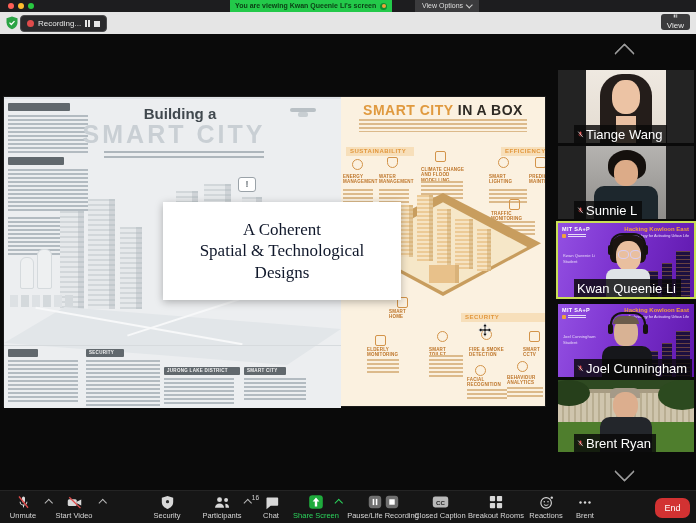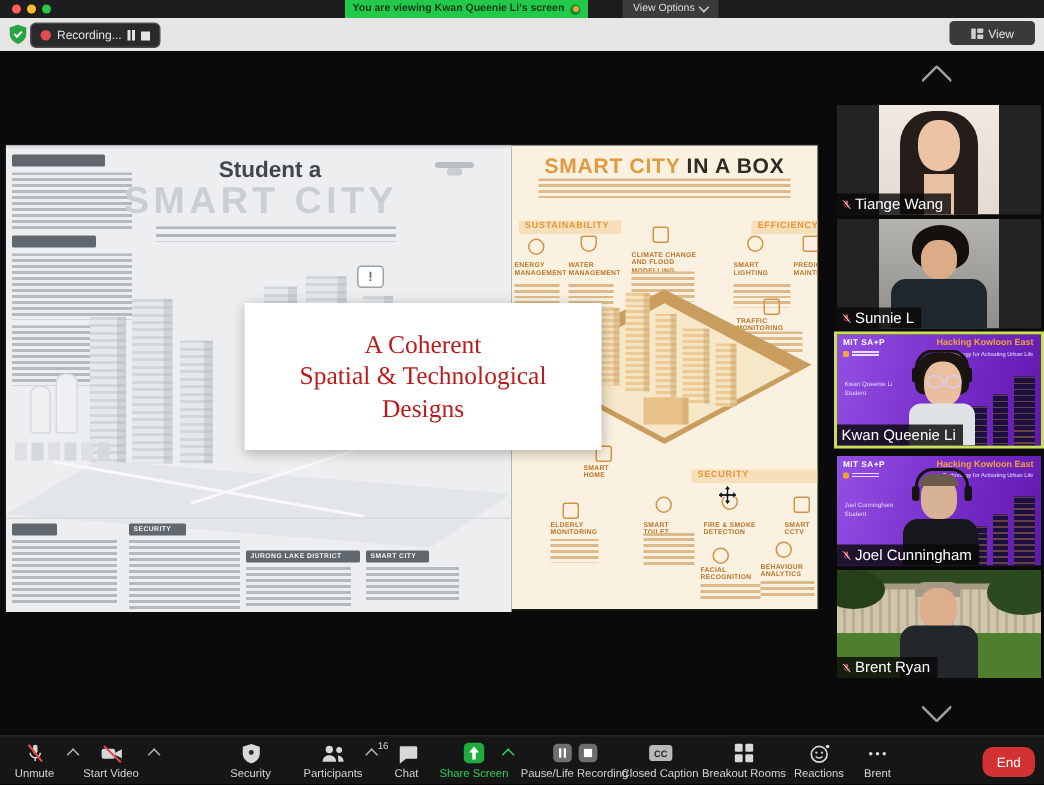--- a/index.html
+++ b/index.html
@@ -21,21 +21,21 @@
   
   .subbar{position:absolute;left:0;top:12px;width:696px;height:22px;background:#e5e5e5;}
   .rec-pill{position:absolute;left:20px;top:3px;height:15px;border:1px solid #4a4a4c;background:#2a2a2c;
             border-radius:4px;display:flex;align-items:center;gap:4px;padding:0 6px;}
   .rec-dot{width:7px;height:7px;border-radius:50%;background:#e04b4b;}
   .rec-label{color:#e6e6e6;font-size:8px;}
   .pause-glyph{display:flex;gap:1.5px;}
   .pause-glyph i{display:block;width:1.8px;height:7px;background:#e6e6e6;}
   .stop-glyph{width:6px;height:6px;background:#e6e6e6;}
   .view-btn{position:absolute;right:6px;top:2px;height:16px;background:#3a3a3c;border-radius:3px;
-            color:#e8e8e8;font-size:8px;display:flex;align-items:center;gap:3px;padding:0 14px;}
+            color:#e8e8e8;font-size:8px;display:flex;align-items:center;gap:3px;padding:0 6px;flex-direction:column;}
 
   
   .stage{position:absolute;left:0;top:34px;width:696px;height:456px;background:#0a0a0a;}
 
   
   .slide{position:absolute;left:4px;top:63px;width:541px;height:309px;box-shadow:0 0 0 1px #1a1a1a;}
   .slide-left{position:absolute;left:0;top:0;width:337px;height:309px;background:#eceef0;overflow:hidden;border-top:2px solid #dfe2e5;}
   .slide-right{position:absolute;left:337px;top:0;width:204px;height:309px;background:#fbf1e0;overflow:hidden;}
 
   .fauxg{background-image:repeating-linear-gradient(to bottom,#b3bbc1 0 2px,transparent 2px 4px);}
@@ -65,25 +65,25 @@
   .ricon.sq{border-radius:2px;}
   .tbase{position:absolute;left:4px;top:96px;width:196px;height:132px;background:#c89d5e;
          clip-path:polygon(50% 0,100% 38%,50% 78%,0 38%);}
   .tbase .inner{position:absolute;left:7%;top:7%;width:86%;height:68%;background:#f6e7c8;
          clip-path:polygon(50% 0,100% 50%,50% 100%,0 50%);}
   .tbld{position:absolute;background:repeating-linear-gradient(to bottom,#ecca96 0 2px,#f6e3c2 2px 4px);
         box-shadow:inset -4px 0 0 rgba(200,160,100,.45);}
 
   .overlay-box{position:absolute;left:159px;top:105px;width:238px;height:98px;background:#ffffff;
                box-shadow:0 2px 8px rgba(0,0,0,.28);display:flex;flex-direction:column;align-items:center;justify-content:center;
-               font-family:"Liberation Serif","DejaVu Serif",serif;color:#b91c1c;font-size:17px;line-height:1.25;text-align:center;}
+               font-family:"Liberation Serif","DejaVu Serif",serif;color:#0f172a;font-size:17px;line-height:1.25;text-align:center;}
 
   
   .tile{position:absolute;left:558px;width:136px;height:73px;background:#232323;overflow:hidden;}
-  .namebar{position:absolute;left:0;bottom:0;background:rgba(8,8,8,.82);color:#fff;font-size:10px;
+  .namebar{position:absolute;left:16px;bottom:0;background:rgba(8,8,8,.82);color:#fff;font-size:13px;
            padding:1.5px 5px 1.5px 3px;display:flex;align-items:center;gap:2px;white-space:nowrap;z-index:5;}
   .strip-chev{position:absolute;width:13px;height:13px;border-left:2.5px solid #9c9c9c;border-top:2.5px solid #9c9c9c;border-radius:2px;}
 
   .purplebg{position:absolute;inset:0;background:linear-gradient(105deg,#9350e2 0%,#7c32cf 45%,#5f18ad 100%);}
   .pb-build{position:absolute;bottom:0;background:#1d1040;
             background-image:repeating-linear-gradient(to bottom,rgba(240,160,70,.35) 0 1px,transparent 1px 4px);}
   .vb-logo{position:absolute;left:4px;top:3px;color:#fff;font-weight:bold;font-size:5.5px;letter-spacing:.3px;}
   .vb-logorow{position:absolute;left:4px;top:11px;display:flex;align-items:center;gap:2px;}
   .vb-logorow .sq{width:4px;height:4px;background:#f0a23c;border-radius:1px;}
   .vb-logorow .tx{width:18px;height:4px;background-image:repeating-linear-gradient(to bottom,rgba(255,255,255,.8) 0 1px,transparent 1px 2px);}
@@ -154,21 +154,21 @@
 
     <div class="slide">
 
       <div class="slide-left">
         <div class="chip" style="left:4px;top:4px;width:62px"></div>
         <div class="fauxg abs" style="left:4px;top:16px;width:80px;height:38px"></div>
         <div class="chip" style="left:4px;top:58px;width:56px"></div>
         <div class="fauxg abs" style="left:4px;top:70px;width:80px;height:44px"></div>
         <div class="fauxg abs" style="left:4px;top:118px;width:62px;height:40px"></div>
 
-        <div class="kicker">Student a</div>
+        <div class="kicker">Building a</div>
         <div class="big-title">SMART CITY</div>
         <div class="fauxg abs" style="left:100px;top:52px;width:160px;height:10px;background-image:repeating-linear-gradient(to bottom,#aeb6bc 0 2px,transparent 2px 5px)"></div>
 
         <div class="abs" style="left:286px;top:9px;width:26px;height:4px;background:#b9c0c5;border-radius:2px"></div>
         <div class="abs" style="left:294px;top:13px;width:10px;height:5px;background:#c8ced2;border-radius:2px"></div>
 
         <div class="cyl" style="left:16px;top:158px;width:12px;height:30px"></div>
         <div class="cyl" style="left:33px;top:150px;width:13px;height:38px"></div>
         <div class="bld" style="left:56px;top:112px;width:24px;height:98px"></div>
         <div class="bld" style="left:84px;top:100px;width:27px;height:110px"></div>

